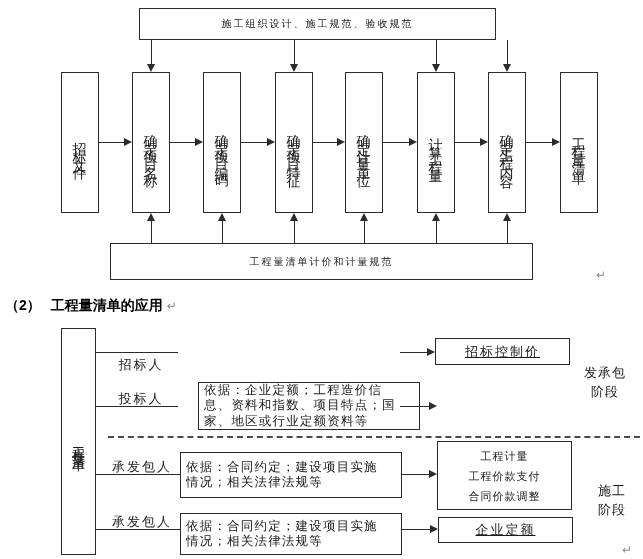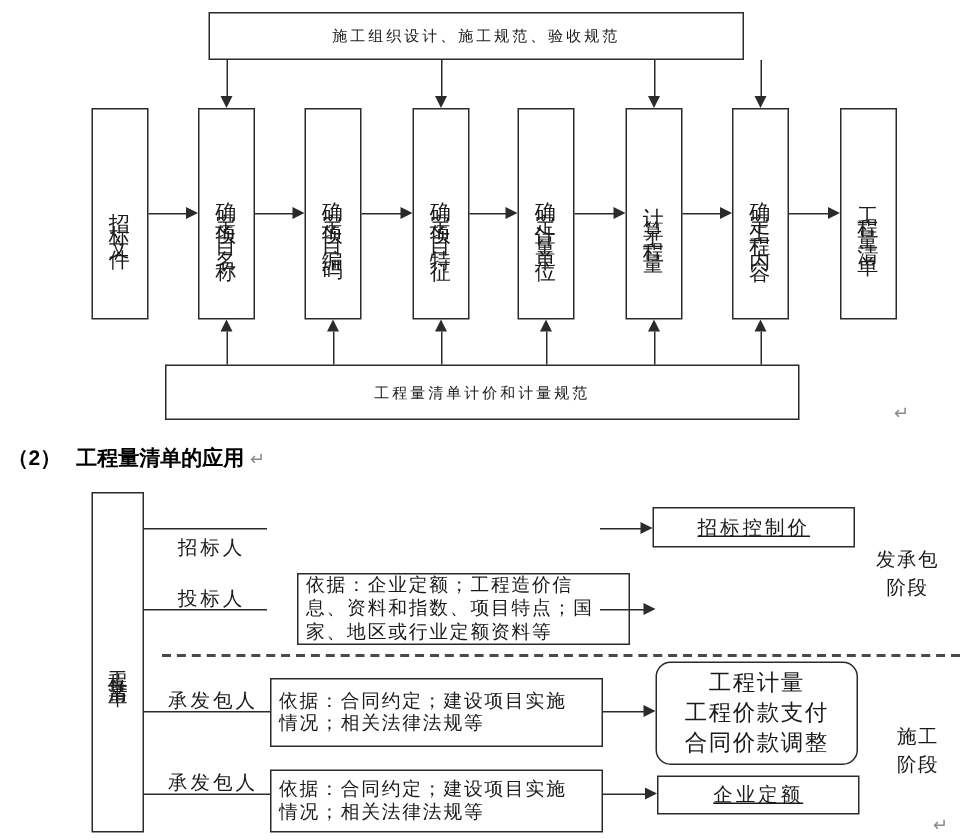--- a/index.html
+++ b/index.html
@@ -23,21 +23,21 @@
   .src-inner{writing-mode:vertical-rl;text-orientation:upright;
              font-size:13px;line-height:1;letter-spacing:3px;margin-bottom:-3px;}
   .wide-label{font-size:10px;letter-spacing:2px;}
   .basis{justify-content:flex-start;text-align:left;align-items:center;
          font-size:12.5px;line-height:15.5px;letter-spacing:1.2px;padding:2px 5px;}
   .preline{white-space:pre-line;}
   .actor{position:absolute;font-size:13px;letter-spacing:2px;text-align:center;}
   .stage{position:absolute;font-size:13px;line-height:19px;letter-spacing:1px;
          text-align:center;white-space:pre-line;}
   .result{font-size:13px;letter-spacing:2px;text-decoration:underline;}
-  .result-multi{font-size:15px;line-height:20px;letter-spacing:1px;border-radius:10px;}
+  .result-multi{font-size:11px;line-height:20px;letter-spacing:1px;}
   .dashed{position:absolute;border-top:2px dashed #4a4a4a;height:0;}
   .pmark{position:absolute;color:#8a8a8a;font-size:12px;}
   .heading{position:absolute;left:5px;top:297px;font-size:14px;font-weight:bold;color:#000;text-align:center;}
   .heading .num{margin-right:10px;}
   .heading .pm{color:#8a8a8a;font-weight:normal;font-size:12px;}
 </style>
 </head>
 <body>
 
 <div id="page">

